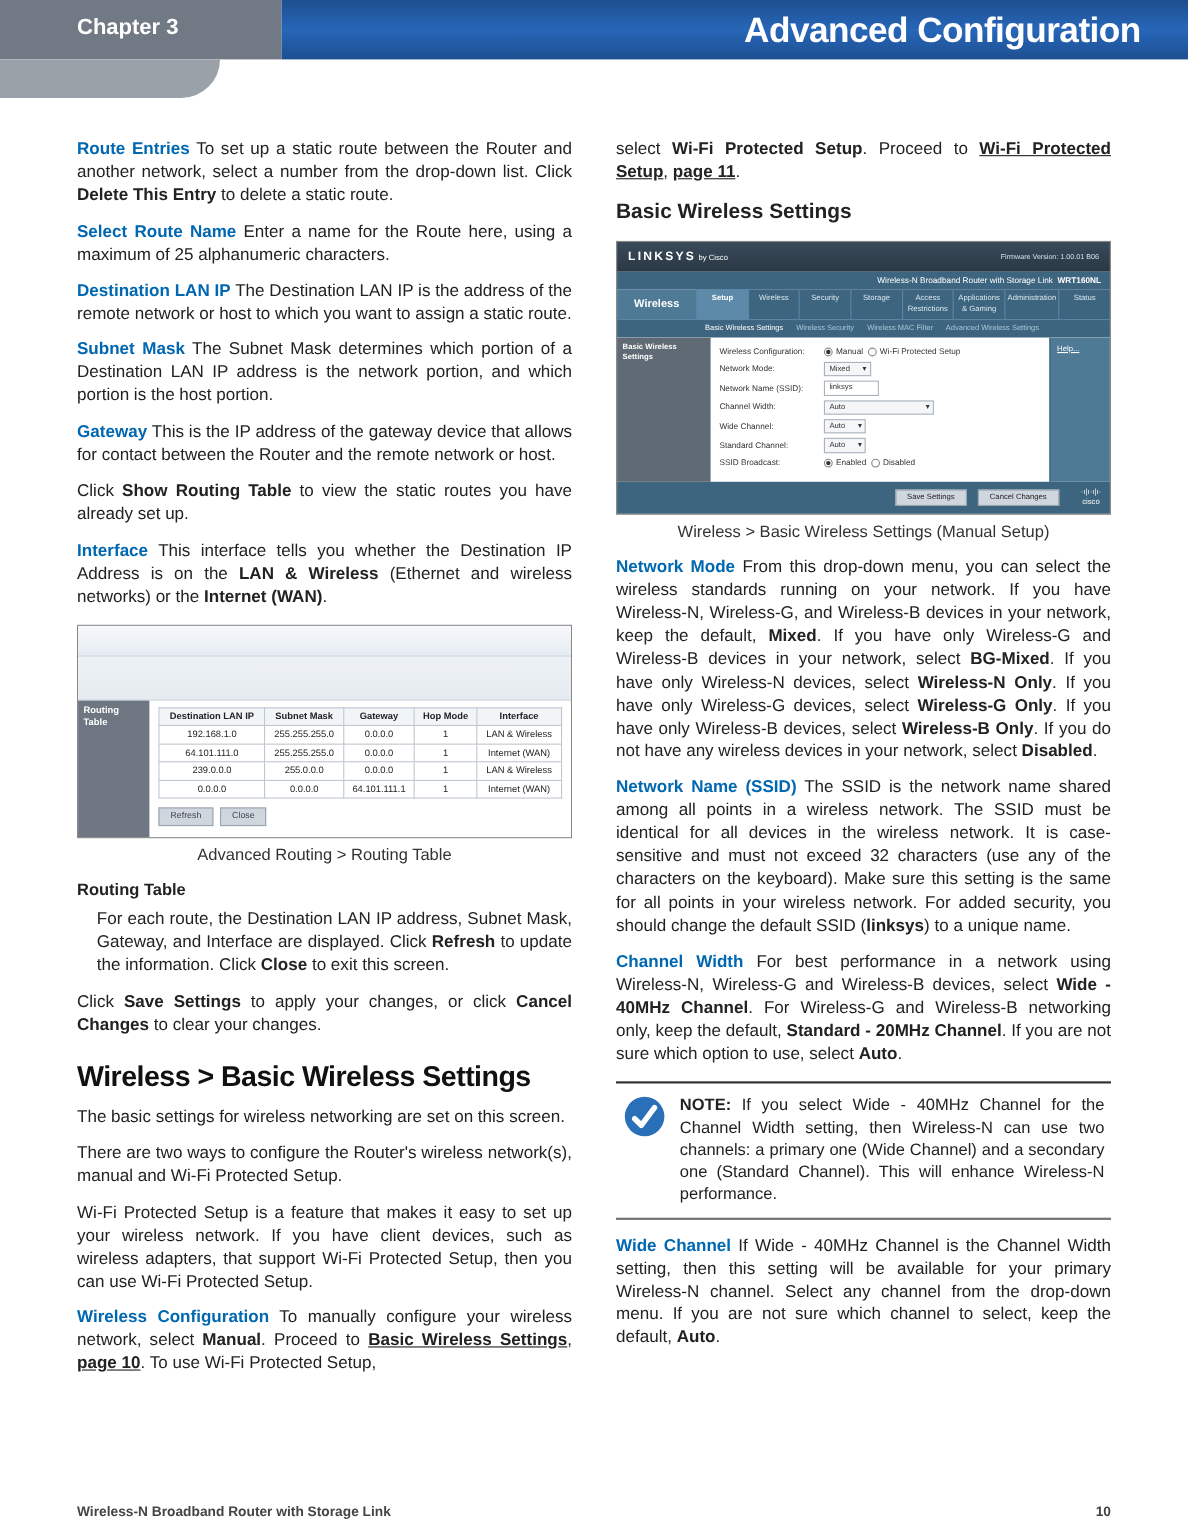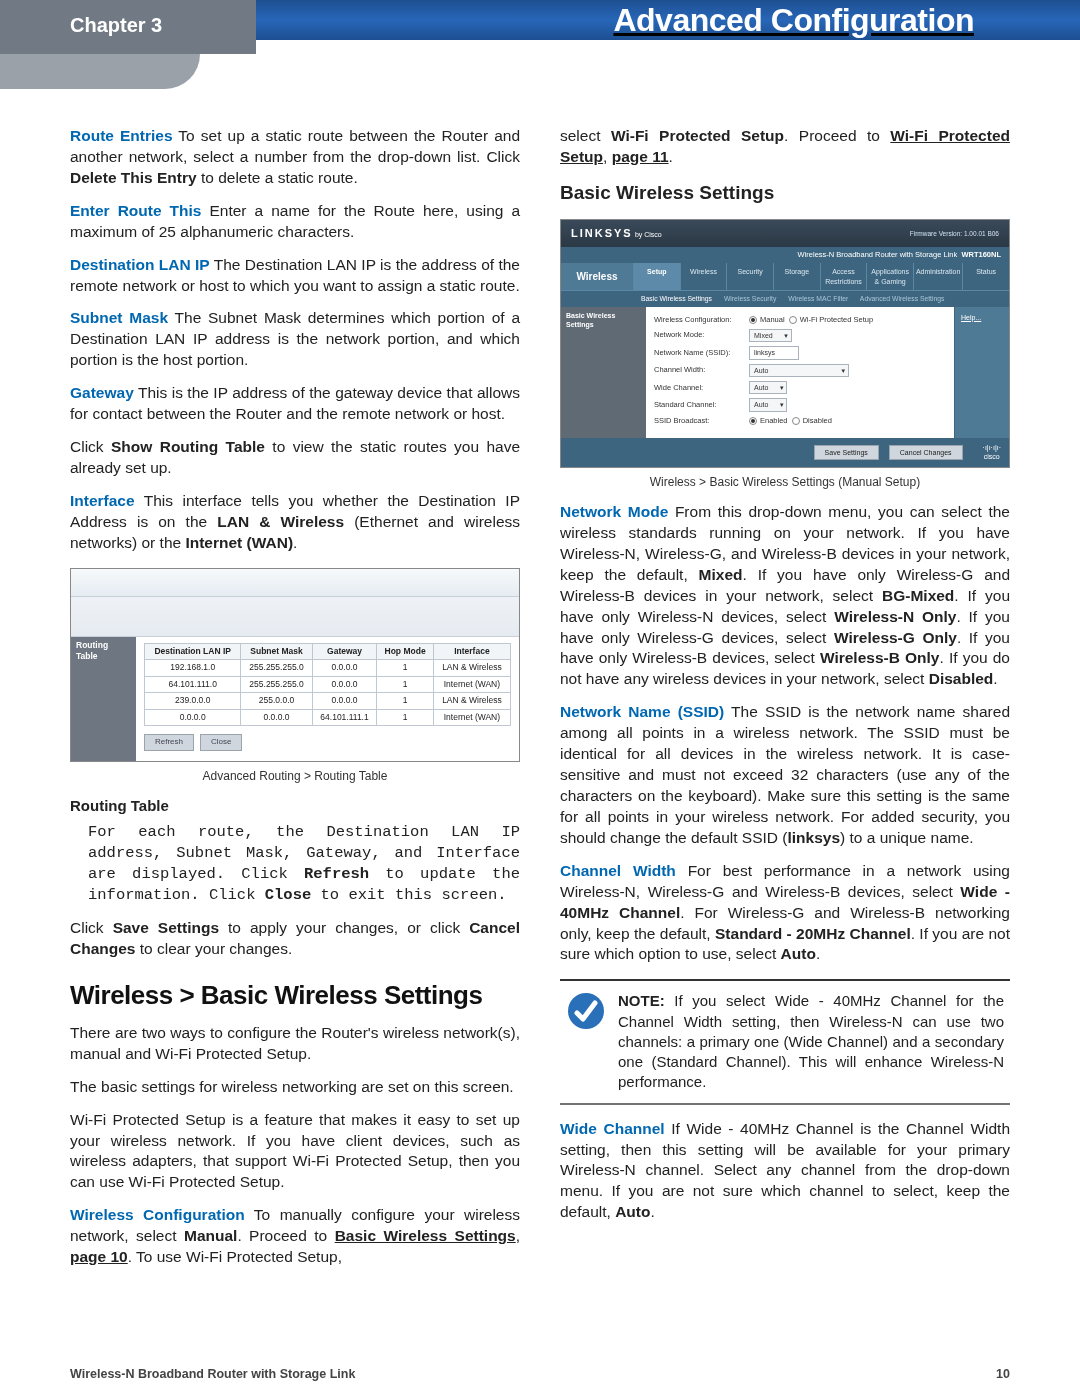--- a/index.html
+++ b/index.html
@@ -1,38 +1,38 @@
 <!DOCTYPE html>
 <html><head>
 <meta charset="utf-8">
 <style>
   * { box-sizing: border-box; margin: 0; padding: 0; }
   body { font-family: "Myriad Pro", "Segoe UI", Arial, sans-serif; background: #fff; width: 1080px; margin: 0 auto; }
   .page { width: 1080px; min-height: 1397px; position: relative; padding: 0 0 40px 0; }
   
   .header { height: 54px; display: flex; position: relative; }
   .header-chapter { background: #717a84; color: #fff; font-weight: 700; font-size: 20px; padding: 14px 30px 0 70px; width: 256px; }
-  .header-title-bg { flex: 1; background: linear-gradient(to bottom, #1d4f91 0%, #2766b8 50%, #1d4f91 100%); height: 40px; display: flex; align-items: center; justify-content: flex-end; padding-right: 106px; text-decoration: underline; }
+  .header-title-bg { flex: 1; background: linear-gradient(to bottom, #1d4f91 0%, #2766b8 50%, #1d4f91 100%); height: 54px; display: flex; align-items: center; justify-content: flex-end; padding-right: 43px; }
   .header-title { color: #fff; font-weight: 700; font-size: 32px; letter-spacing: -0.5px; }
   .header-stub { position: absolute; left: 0; top: 54px; width: 200px; height: 35px; background: #9aa1a9; border-bottom-right-radius: 35px; }
   
   .body-wrap { display: flex; padding: 60px 70px 0 70px; gap: 40px; margin-top: 12px; }
   .col { flex: 1; font-size: 15.5px; line-height: 1.35; color: #222; }
   
   p { margin-bottom: 12px; text-align: justify; }
   .label-blue { color: #0067b1; font-weight: 700; }
   .bold { font-weight: 700; }
   .underline { text-decoration: underline; }
   
   h2.section { font-size: 26px; font-weight: 700; margin: 18px 0 10px 0; color: #111; letter-spacing: -0.5px;}
   h3.subsection { font-size: 19px; font-weight: 700; margin: 6px 0 12px 0; color: #222; }
   h4.run { font-size: 15px; font-weight: 700; margin: 6px 0 6px 0; }
   
   .figure { margin: 14px 0 6px 0; }
-  .figcap { font-size: 12px; text-align: center; margin-bottom: 12px; color: #333; }
+  .figcap { font-size: 15px; text-align: center; margin-bottom: 12px; color: #333; }
   
   
   .rt-fig { border: 1px solid #888; background: #e9eef3; font-size: 9px; }
   .rt-top { height: 28px; background: linear-gradient(#f7f9fb,#e5ecf2); border-bottom: 1px solid #c7d0d9; }
   .rt-space { height: 40px; background: linear-gradient(#eef2f6,#e6ebf1); border-bottom: 1px solid #c7d0d9;}
   .rt-band { display:flex; }
   .rt-side { width: 65px; background:#6e7681; color:#fff; font-weight:700; padding:3px 5px; font-size:8.5px;}
   .rt-main { flex:1; background:#fff; padding:6px 8px 10px 8px; }
   table.rtable { width: 100%; border-collapse: collapse; font-size: 8.5px; }
   table.rtable th, table.rtable td { border: 1px solid #bfc8d0; padding: 2px 4px; text-align: center; }
@@ -71,39 +71,39 @@
   .wl-sbtn { background:#cfd6dd; border:1px solid #9aa4ad; font-size:7px; padding:2px 10px;}
   .wl-cisco { color:#fff; font-size:7px; text-align:center; margin-left:10px;}
   
   .note-box { border-top:2px solid #333; border-bottom:2px solid #737373; padding:10px 6px; margin:14px 0; display:flex; gap:12px;}
   .note-icon { width:40px; height:40px; flex-shrink:0; }
   .note-icon svg { width:40px; height:40px;}
   .note-text { font-size:15px; line-height:1.35; text-align:justify;}
   
   .footer { position:absolute; bottom:16px; left:70px; right:70px; display:flex; justify-content:space-between; font-size:12.5px; font-weight:700; color:#444;}
   
-  .indent { padding-left: 18px; font-family: Liberation Mono, monospace; }
+  .indent { padding-left: 18px; }
 </style>
 </head>
 <body>
 
 <div class="page">
   <div class="header">
     <div class="header-chapter">Chapter 3</div>
     <div class="header-title-bg">
       <div class="header-title">Advanced Configuration</div>
     </div>
     <div class="header-stub"></div>
   </div>
 
   <div class="body-wrap">
 
     <div class="col">
       <p><span class="label-blue">Route Entries</span><span>  To set up a static route between the Router and another network, select a number from the drop-down list. Click </span><span class="bold">Delete This Entry</span><span> to delete a static route.</span></p>
-      <p><span class="label-blue">Enter Route This</span><span> Enter a name for the Route here, using a maximum of 25 alphanumeric characters.</span></p>
+      <p><span class="label-blue">Select Route Name</span><span> Enter a name for the Route here, using a maximum of 25 alphanumeric characters.</span></p>
       <p><span class="label-blue">Destination LAN IP</span><span>  The Destination LAN IP is the address of the remote network or host to which you want to assign a static route.</span></p>
       <p><span class="label-blue">Subnet Mask</span><span> The Subnet Mask determines which portion of a Destination LAN IP address is the network portion, and which portion is the host portion.</span></p>
       <p><span class="label-blue">Gateway</span><span>  This is the IP address of the gateway device that allows for contact between the Router and the remote network or host.</span></p>
       <p><span>Click </span><span class="bold">Show Routing Table</span><span> to view the static routes you have already set up.</span></p>
       <p><span class="label-blue">Interface</span><span>  This interface tells you whether the Destination IP Address is on the </span><span class="bold">LAN &amp; Wireless</span><span> (Ethernet and wireless networks) or the </span><span class="bold">Internet (WAN)</span><span>.</span></p>
 
       <div class="figure">
         <div class="rt-fig">
           <div class="rt-top"></div>
           <div class="rt-space"></div>
@@ -157,22 +157,22 @@
           </div>
         </div>
       </div>
       <div class="figcap">Advanced Routing &gt; Routing Table</div>
 
       <h4 class="run">Routing Table</h4>
       <p class="indent"><span>For each route, the Destination LAN IP address, Subnet Mask, Gateway, and Interface are displayed. Click </span><span class="bold">Refresh</span><span> to update the information. Click </span><span class="bold">Close</span><span> to exit this screen.</span></p>
       <p><span>Click </span><span class="bold">Save Settings</span><span> to apply your changes, or click </span><span class="bold">Cancel Changes</span><span> to clear your changes.</span></p>
 
       <h2 class="section">Wireless &gt; Basic Wireless Settings</h2>
+      <p>The basic settings for wireless networking are set on this screen.</p>
       <p>There are two ways to configure the Router's wireless network(s), manual and Wi-Fi Protected Setup.</p>
-      <p>The basic settings for wireless networking are set on this screen.</p>
       <p>Wi-Fi Protected Setup is a feature that makes it easy to set up your wireless network. If you have client devices, such as wireless adapters, that support Wi-Fi Protected Setup, then you can use Wi-Fi Protected Setup.</p>
       <p><span class="label-blue">Wireless Configuration</span><span> To manually configure your wireless network, select </span><span class="bold">Manual</span><span>. Proceed to </span><span class="bold underline">Basic Wireless Settings</span><span>, </span><span class="bold underline">page 10</span><span>. To use Wi-Fi Protected Setup, </span></p>
     </div>
 
     <div class="col">
       <p><span>select </span><span class="bold">Wi-Fi Protected Setup</span><span>. Proceed to </span><span class="bold underline">Wi-Fi Protected Setup</span><span>, </span><span class="bold underline">page 11</span><span>.</span></p>
 
       <h3 class="subsection">Basic Wireless Settings</h3>
 
       <div class="figure">

